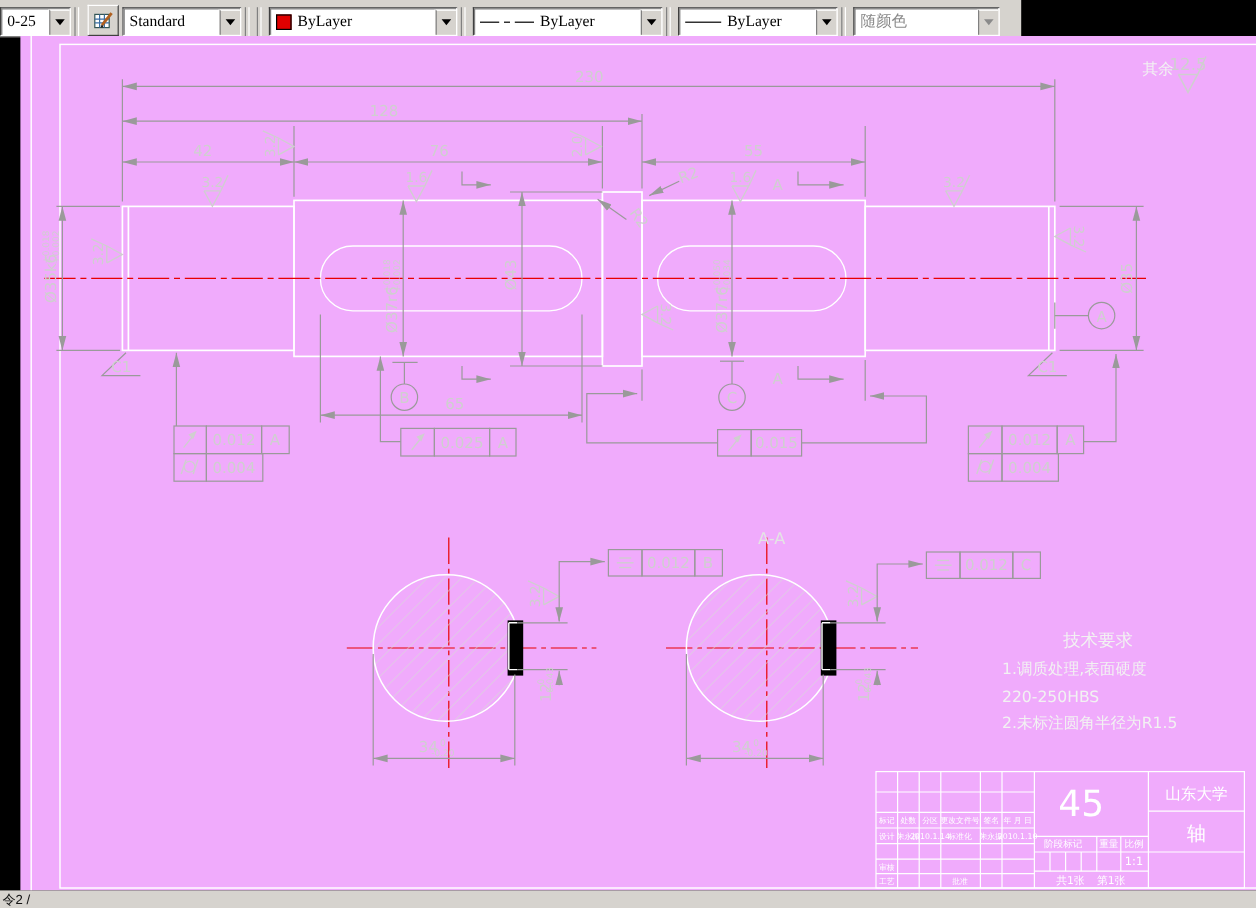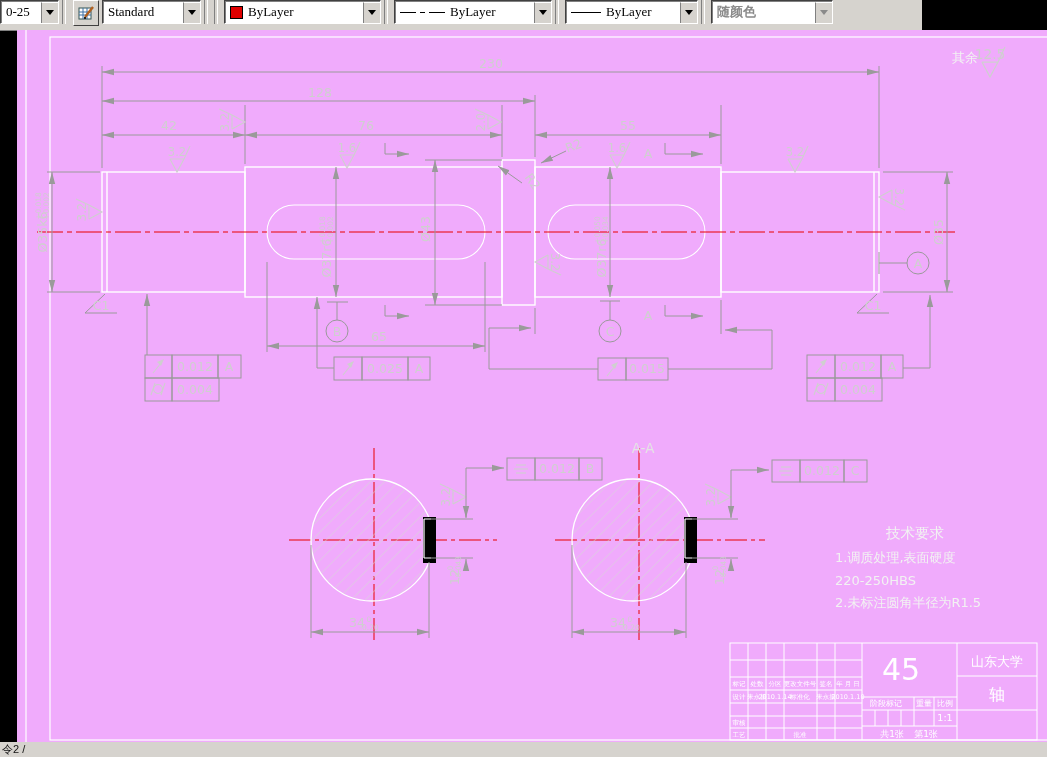--- a/index.html
+++ b/index.html
@@ -1,19 +1,19 @@
 <!DOCTYPE html>
 <html><head>
 <meta charset="utf-8">
 <style>
   html,body{margin:0;padding:0;background:#000;width:1047px;height:757px;overflow:hidden;}
   .app{position:relative;width:1047px;height:757px;font-family:"Liberation Sans",sans-serif;}
   
-  .toolbar{position:absolute;left:0;top:0;width:922px;height:30px;background:#d6d3ce;
-    border-bottom:1px solid #808080;display:flex;align-items:flex-start;}
+  .toolbar{position:absolute;left:0;top:0;width:851px;height:30px;background:#d6d3ce;
+    border-bottom:1px solid #808080;display:flex;align-items:flex-end;}
   .combo{height:22px;background:#fff;border-top:1px solid #404040;border-left:1px solid #404040;
     border-bottom:1px solid #fff;border-right:1px solid #fff;box-shadow:inset 1px 1px 0 #808080;
     display:flex;align-items:center;margin-left:3px;position:relative;
     font-family:"Liberation Serif",serif;font-size:13px;color:#000;}
   .combo .cv{flex:1;padding-left:5px;white-space:nowrap;overflow:hidden;}
   .combo.disabled .cv{color:#8a8a8a;}
   .ddbtn{width:16px;height:20px;background:#d6d3ce;border-left:1px solid #808080;
     border-top:1px solid #fff;box-shadow:-1px 0 0 #fff;display:flex;align-items:center;justify-content:center;}
   .tri{width:0;height:0;border-left:4px solid transparent;border-right:4px solid transparent;border-top:5px solid #000;}
   .disabled .tri{border-top-color:#8a8a8a;}
@@ -95,21 +95,21 @@
     <div class="combo" style="width:131px;">
       <span class="ltgfx">
           <i class="xl"></i>
         </span>
       <span class="cv">ByLayer</span>
       <span class="ddbtn">
           <span class="tri"></span>
         </span>
     </div>
     <span class="sep"></span>
-    <div class="combo disabled" style="width:120px;font-weight:bold;">
+    <div class="combo disabled" style="width:120px;">
       <span class="cv">随颜色</span>
       <span class="ddbtn">
           <span class="tri"></span>
         </span>
     </div>
   </div>
 
   <div class="canvas">
   <svg width="1047" height="712" viewBox="0 30 1047 712" xmlns="http://www.w3.org/2000/svg">
     <defs>

